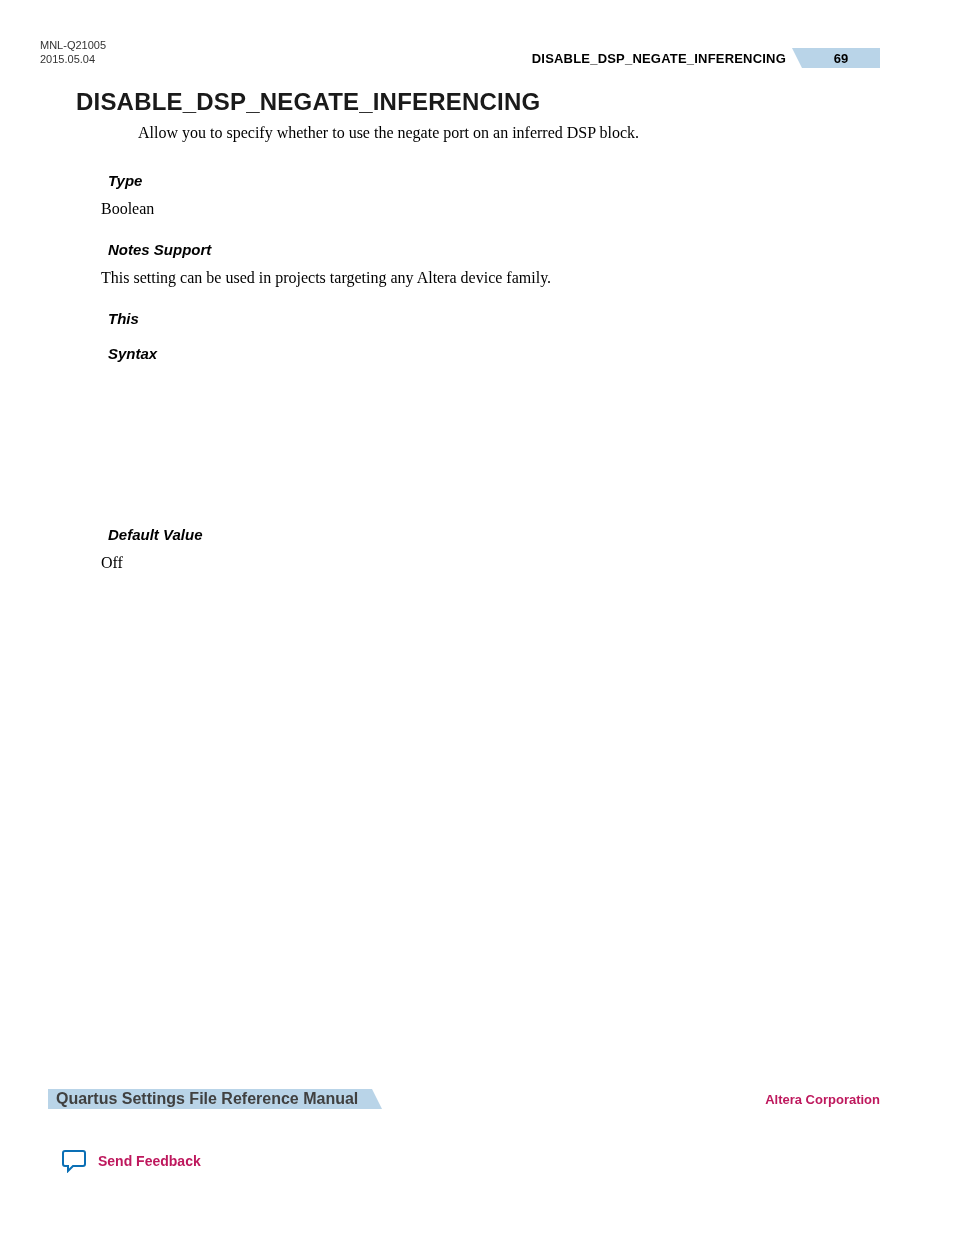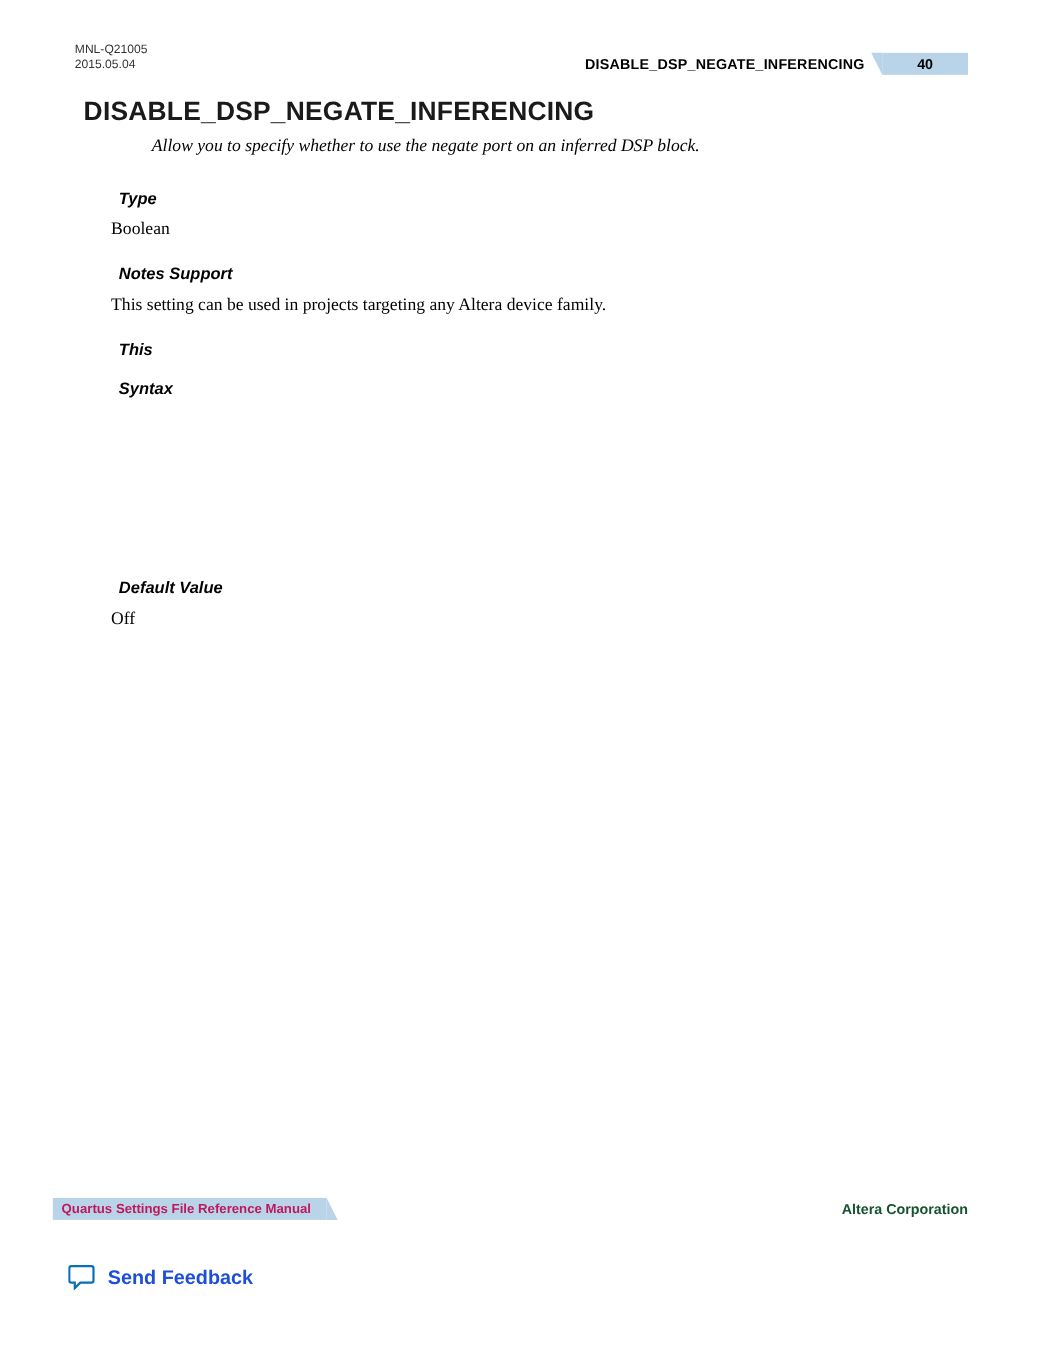--- a/index.html
+++ b/index.html
@@ -7,21 +7,21 @@
     width: 954px;
     height: 1235px;
     background: #fff;
     font-family: Georgia, 'Times New Roman', serif;
     position: relative;
     color: #000;
   }
   .sans { font-family: 'Segoe UI', 'Myriad Pro', Arial, sans-serif; }
   .header {
     position: relative;
-    padding: 38px 48px 0 68px;
+    padding: 38px 48px 0 40px;
     height: 70px;
   }
   .doc-id { font-size: 11px; color: #333; line-height: 1.3; }
   .header-right {
     position: absolute;
     right: 74px;
     top: 48px;
     display: flex;
     align-items: center;
   }
@@ -62,21 +62,20 @@
     font-weight: 700;
     color: #1a1a1a;
     margin-bottom: 6px;
     letter-spacing: 0.2px;
   }
   .intro {
     font-size: 16px;
     margin-left: 62px;
     margin-bottom: 28px;
     line-height: 1.35;
-    font-style: italic;
   }
   .section-head {
     font-size: 15px;
     font-weight: 700;
     margin: 18px 0 6px 32px;
     color: #000;
     font-style: italic;
   }
   .section-body {
     font-size: 16px;
@@ -102,57 +101,57 @@
     position: relative;
   }
   .footer-left-wrap::after {
     content: "";
     position: absolute;
     right: -10px; top: 0; bottom: 0;
     border-right: 10px solid transparent;
     border-bottom: 20px solid #b9d4e8;
   }
   .footer-left {
-    font-size: 12px;
+    font-size: 16px;
     font-weight: 700;
-    color: #be185d;
+    color: #404040;
   }
   .footer-right {
     font-size: 13px;
     font-weight: 700;
-    color: #14532d;
+    color: #be185d;
   }
   .feedback {
     position: absolute;
     left: 62px;
     bottom: 62px;
     display: flex;
     align-items: center;
     gap: 10px;
     cursor: pointer;
   }
   .feedback-text {
-    font-size: 18px;
+    font-size: 14px;
     font-weight: 700;
-    color: #1d4ed8;
+    color: #be185d;
   }
   .feedback-icon svg { display: block; }
 </style>
 </head>
 <body>
 
 <div class="header">
   <div class="doc-id sans">
     <div>MNL-Q21005</div>
     <div>2015.05.04</div>
   </div>
   <div class="header-right">
     <span class="header-title sans">DISABLE_DSP_NEGATE_INFERENCING</span>
     <span class="header-page-wrap">
-      <span class="header-page sans">40</span>
+      <span class="header-page sans">69</span>
     </span>
   </div>
 </div>
 
 <div class="content">
   <h1 class="main-title sans">DISABLE_DSP_NEGATE_INFERENCING</h1>
   <p class="intro">Allow you to specify whether to use the negate port on an inferred DSP block.</p>
 
   <div class="section-head sans">Type</div>
   <div class="section-body">Boolean</div>

